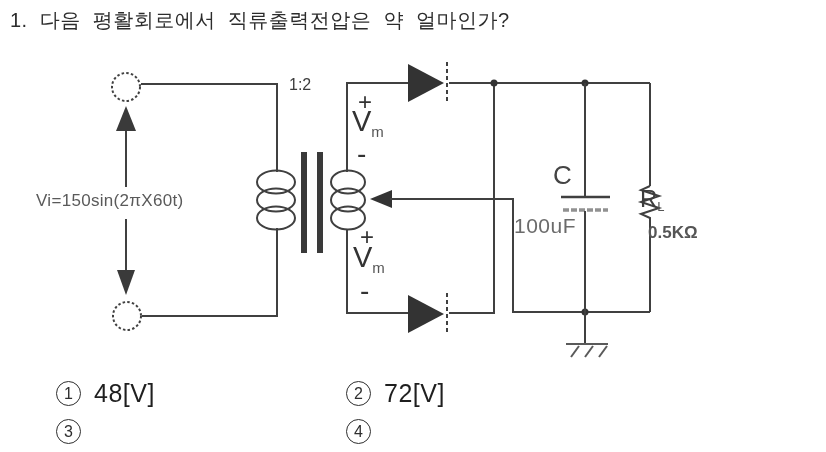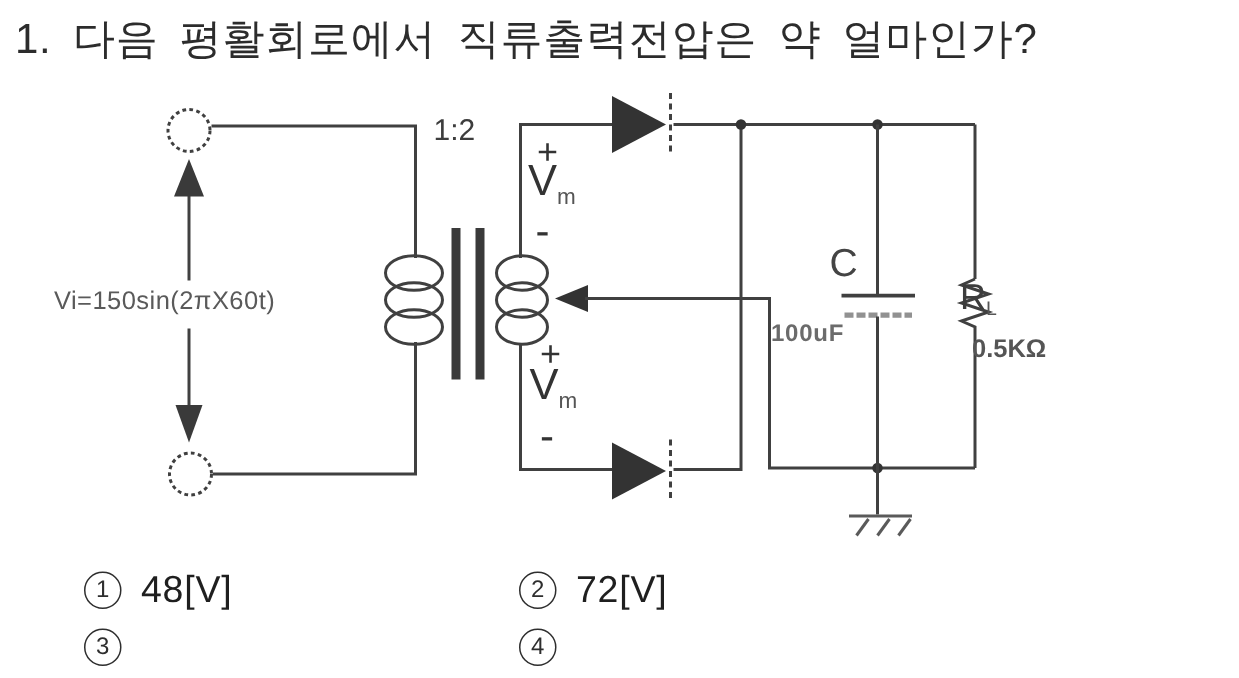--- a/index.html
+++ b/index.html
@@ -1,35 +1,35 @@
 <!DOCTYPE html>
 <html><head>
 <meta charset="utf-8">
 <style>
   html,body{margin:0;padding:0;background:#ffffff;}
   #page{position:relative;width:826px;height:452px;background:#ffffff;overflow:hidden;
         font-family:"Liberation Sans","DejaVu Sans",sans-serif;color:#222;}
   .abs{position:absolute;}
-  #question-title{left:10px;top:7px;font-size:28px;letter-spacing:0.5px;word-spacing:6px;color:#2c2c2c;white-space:nowrap;}
+  #question-title{left:10px;top:7px;font-size:20px;letter-spacing:0.5px;word-spacing:6px;color:#2c2c2c;white-space:nowrap;}
   
   .clabel{color:#4a4a4a;white-space:nowrap;line-height:1;}
-  #turns-ratio{left:289px;top:77px;font-size:20px;color:#3d3d3d;}
+  #turns-ratio{left:289px;top:77px;font-size:16px;color:#3d3d3d;}
   #source-label{left:36px;top:192px;font-size:17px;color:#5a5a5a;letter-spacing:0.3px;}
   .vm-plus{font-size:24px;color:#333;}
   .vm-sym{font-size:29px;color:#333;}
   .vm-sym .sub{font-size:15px;color:#555;vertical-align:-6px;}
   .vm-minus{font-size:28px;color:#333;}
   #vm-top-plus{left:358px;top:90px;}
   #vm-top-sym{left:352px;top:107px;}
   #vm-top-minus{left:357px;top:140px;}
   #vm-bot-plus{left:360px;top:225px;}
   #vm-bot-sym{left:353px;top:243px;}
   #vm-bot-minus{left:360px;top:277px;}
   #cap-name{left:553px;top:162px;font-size:26px;color:#444;}
-  #cap-value{left:514px;top:215px;font-size:16px;color:#6b6b6b;letter-spacing:0.5px;font-weight:bold;}
+  #cap-value{left:514px;top:215px;font-size:21px;color:#6b6b6b;letter-spacing:0.5px;}
   #res-name{left:640px;top:187px;font-size:24px;color:#3d3d3d;}
   #res-name .sub{font-size:13px;color:#555;vertical-align:-4px;}
   #res-value{left:648px;top:224px;font-size:17px;color:#555;font-weight:bold;}
   
   .choice{position:absolute;display:flex;align-items:center;gap:13px;}
   .choice-circle{display:flex;align-items:center;justify-content:center;width:25px;height:25px;
                  border:1.6px solid #2e2e2e;border-radius:50%;font-size:16px;color:#2e2e2e;box-sizing:border-box;}
   .choice-label{font-size:25px;color:#1f1f1f;letter-spacing:0.5px;}
   #choice-1{left:56px;top:379px;}
   #choice-2{left:346px;top:379px;}

